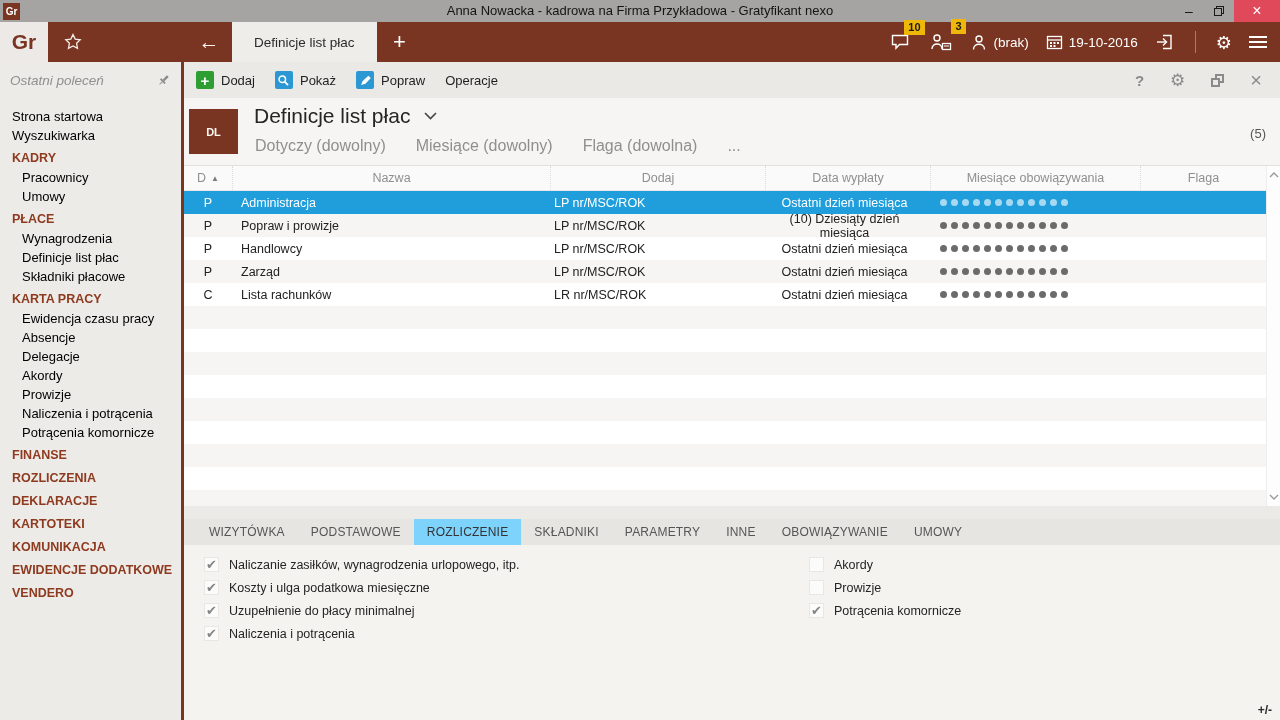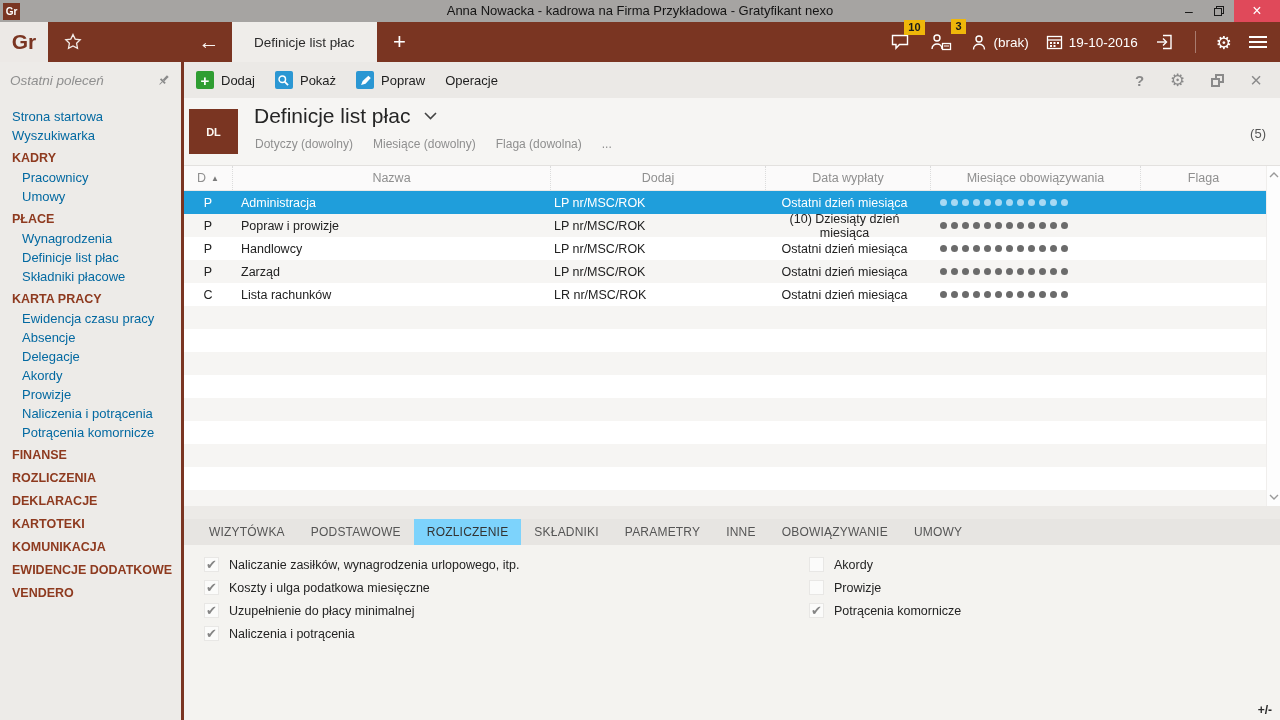--- a/index.html
+++ b/index.html
@@ -35,21 +35,21 @@
   .hamburger { display:flex; flex-direction:column; gap:3px; }
   .hamburger span { width:18px; height:2px; background:#fff; display:block; }
   .gear-glyph { font-size:18px; color:#fff; font-family:"DejaVu Sans",sans-serif; }
 
   
   .main { display:flex; height:658px; }
   .sidebar { width:181px; background:#edebe8; display:flex; flex-direction:column; overflow:hidden; flex:none; }
   .search { height:37px; display:flex; align-items:center; padding:0 10px; flex:none; }
   .search .ph { flex:1; font-style:italic; color:#8f8f8f; font-size:13.5px; }
   .side-list { padding:8px 0 0 0; }
-  .side-item { font-size:13px; color:#0369a1; padding:2px 0 2px 12px; line-height:15px; }
+  .side-item { font-size:13px; color:#000000; padding:2px 0 2px 12px; line-height:15px; }
   .side-item.child { padding-left:22px; }
   .side-item.category { color:#8e3a1f; font-weight:600; font-size:12.5px; margin-top:4px; }
 
   .content { flex:1; border-left:3px solid #7a3522; display:flex; flex-direction:column; background:#fff;
     position:relative; min-width:0; }
 
   
   .toolbar { height:36px; background:#ebe9e6; display:flex; align-items:center; padding-left:12px; gap:20px; flex:none; }
   .tbtn { display:flex; align-items:center; gap:7px; font-size:13px; color:#1e1e1e; }
   .ticon { width:18px; height:18px; border-radius:2px; display:flex; align-items:center; justify-content:center;
@@ -63,21 +63,21 @@
   .restore-sq i { position:absolute; width:9px; height:9px; border:2px solid #8a8a8a; display:block; }
   .restore-sq i.b { left:0; bottom:0; background:#ebe9e6; }
   .restore-sq i.t { right:0; top:0; }
 
   
   .page-header { height:67px; background:#f6f5f3; position:relative; flex:none; }
   .dl-badge { position:absolute; left:5px; top:11px; width:49px; height:45px; background:#7a3522; color:#fdf9f3;
     display:flex; align-items:center; justify-content:center; font-size:11px; font-weight:bold; }
   .ph-title { position:absolute; left:70px; top:6px; font-size:21px; color:#252525; display:flex;
     align-items:center; gap:14px; }
-  .ph-filters { position:absolute; left:71px; top:39px; display:flex; gap:20px; font-size:12px; color:#8f8f8f; }
+  .ph-filters { position:absolute; left:71px; top:39px; display:flex; gap:30px; font-size:16px; color:#8f8f8f; }
   .ph-count { position:absolute; right:14px; top:28px; font-size:13px; color:#555; }
 
   
   .listarea { height:341px; position:relative; flex:none; border-top:1px solid #e3e1df; overflow:hidden; }
   .grid-head { display:flex; height:25px; align-items:stretch; background:#fbfafa; border-bottom:1px solid #ebe9e7;
     color:#8f8f8f; font-size:12.5px; }
   .gc { flex:none; display:flex; align-items:center; justify-content:center; border-left:1px dotted #dcdcdc; gap:5px; }
   .gc:first-child { border-left:none; }
   .c-d{width:48px} .c-nazwa{width:318px} .c-numer{width:215px} .c-data{width:165px} .c-mies{width:210px} .c-flaga{width:126px}
   .sort-arrow { font-size:8px; color:#7a7a7a; }

